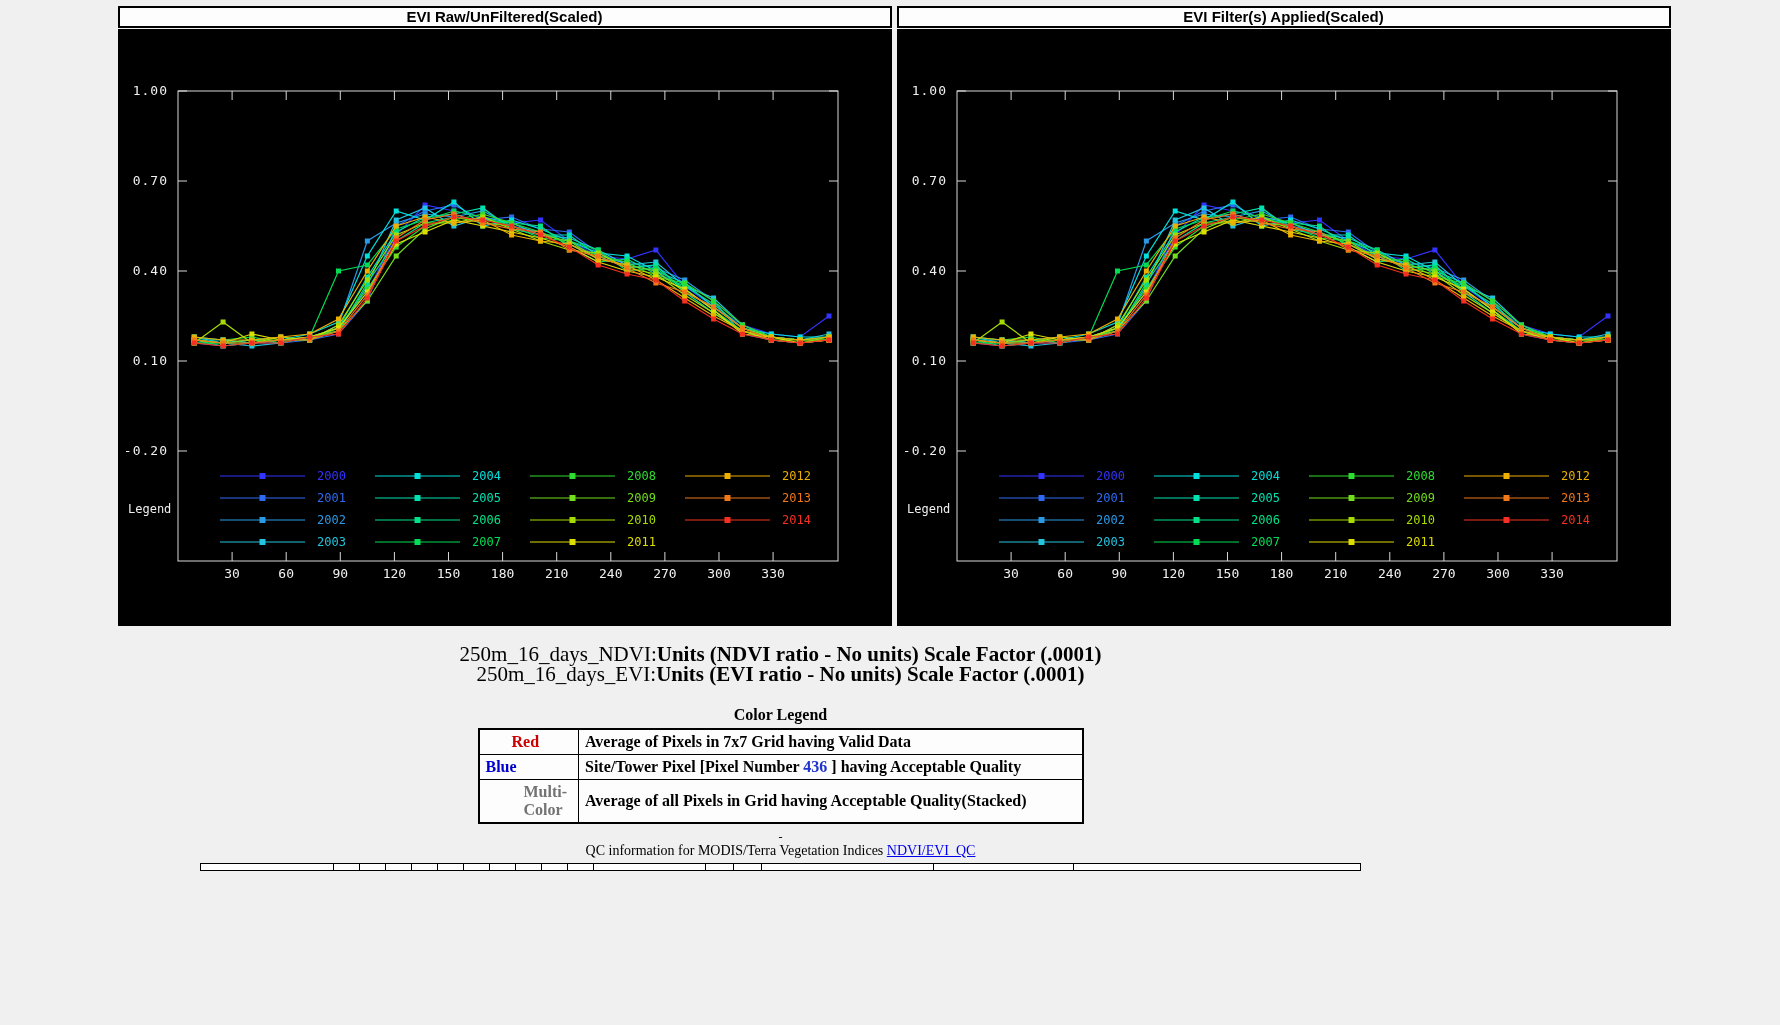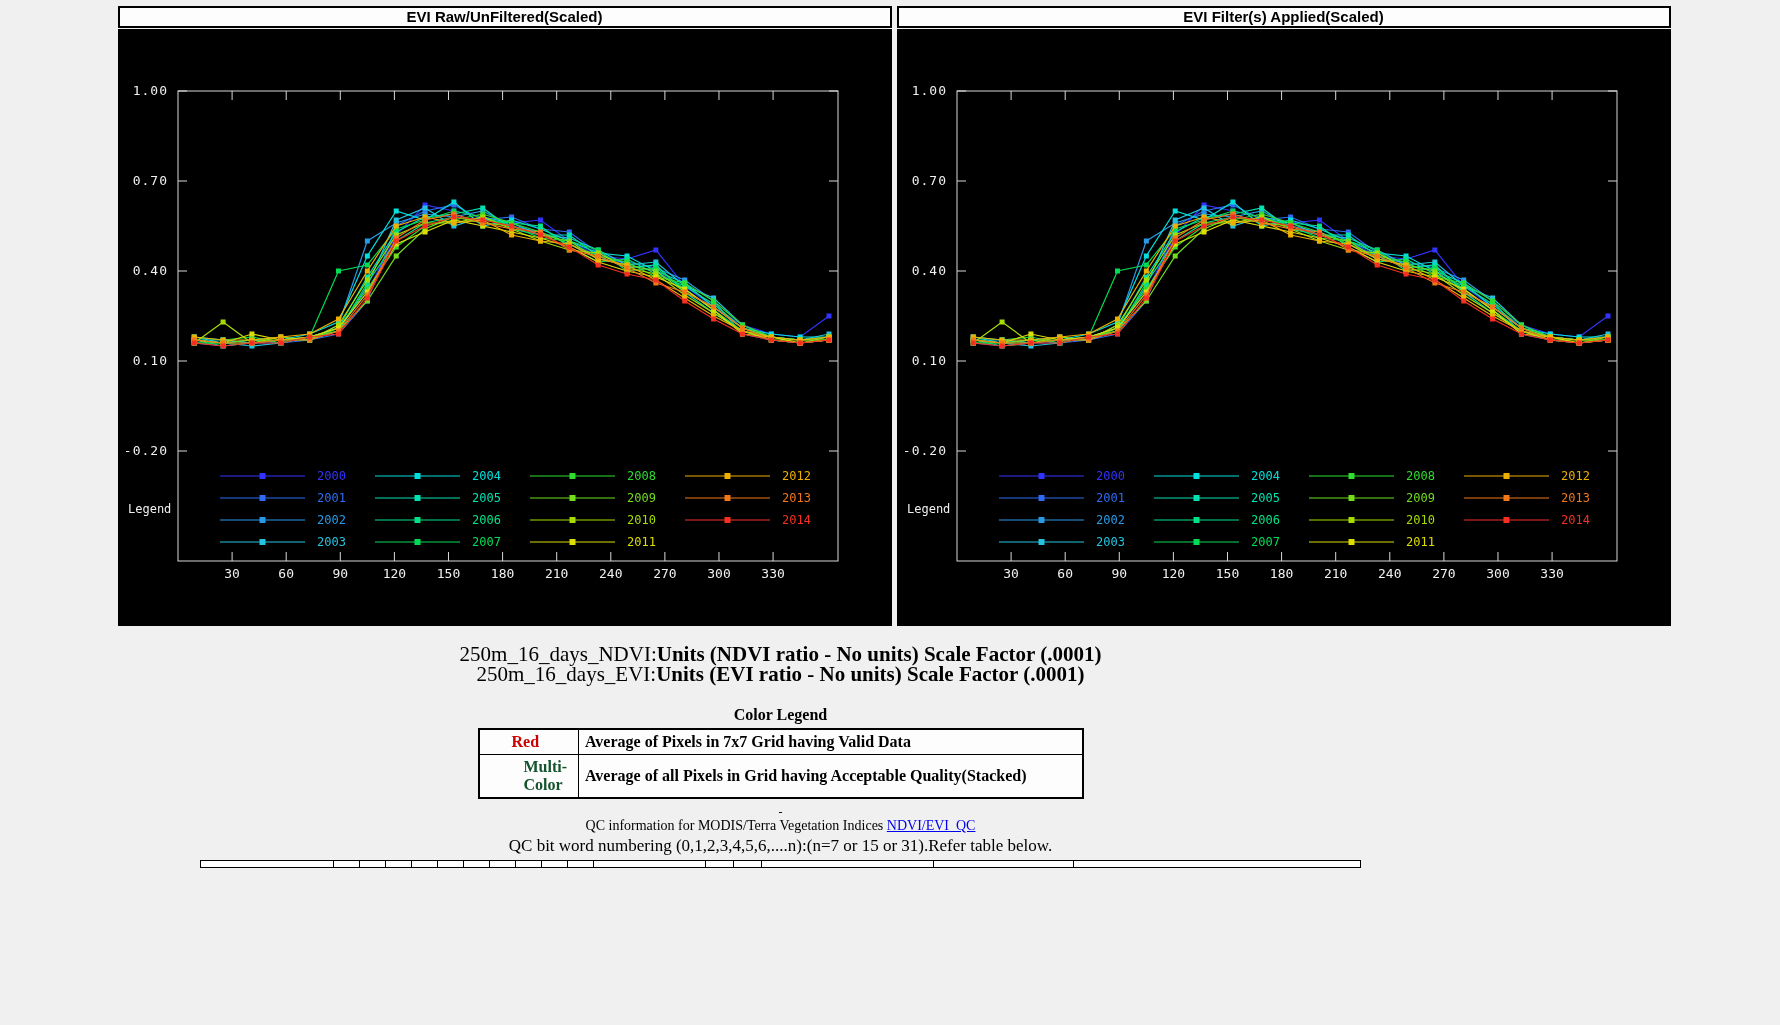--- a/index.html
+++ b/index.html
@@ -1032,33 +1032,38 @@
 
   <div class="color-legend-title">Color Legend</div>
 
   <table class="color-legend">
     <tbody>
         <tr>
       <td class="key-cell" style="color: rgb(204, 0, 0); padding-left: 32px;">Red</td>
       <td class="desc-cell">Average of Pixels in 7x7 Grid having Valid Data</td>
     </tr>
     <tr>
-      <td class="key-cell" style="color: #14532d; padding-left: 44px;">Multi-Color</td>
+      <td class="key-cell" style="color: rgb(0, 0, 204);">Blue</td>
+      <td class="desc-cell">
+        <span>Site/Tower Pixel [Pixel Number </span><span style="color: rgb(34, 51, 204);">436</span><span> ] having Acceptable Quality</span>
+      </td>
+    </tr>
+    <tr>
+      <td class="key-cell" style="color: #737373; padding-left: 44px;">Multi-Color</td>
       <td class="desc-cell">Average of all Pixels in Grid having Acceptable Quality(Stacked)</td>
     </tr>
   </tbody>
     </table>
 
   <div class="qc-dash">-</div>
 
   <div class="qc-info">
     <span>QC information for MODIS/Terra Vegetation Indices </span><a href="#">NDVI/EVI_QC</a>
   </div>
 
-  <div class="qc-bit">QC bit word numbering (0,1,2,3,4,5,6,....n):(n=7 or 15 or 31).Refer table below.</div>
 
   <div class="qc-strip">
     <div class="cell" style="width:133px"></div>
     <div class="cell" style="width:26px"></div>
     <div class="cell" style="width:26px"></div>
     <div class="cell" style="width:26px"></div>
     <div class="cell" style="width:26px"></div>
     <div class="cell" style="width:26px"></div>
     <div class="cell" style="width:26px"></div>
     <div class="cell" style="width:26px"></div>

